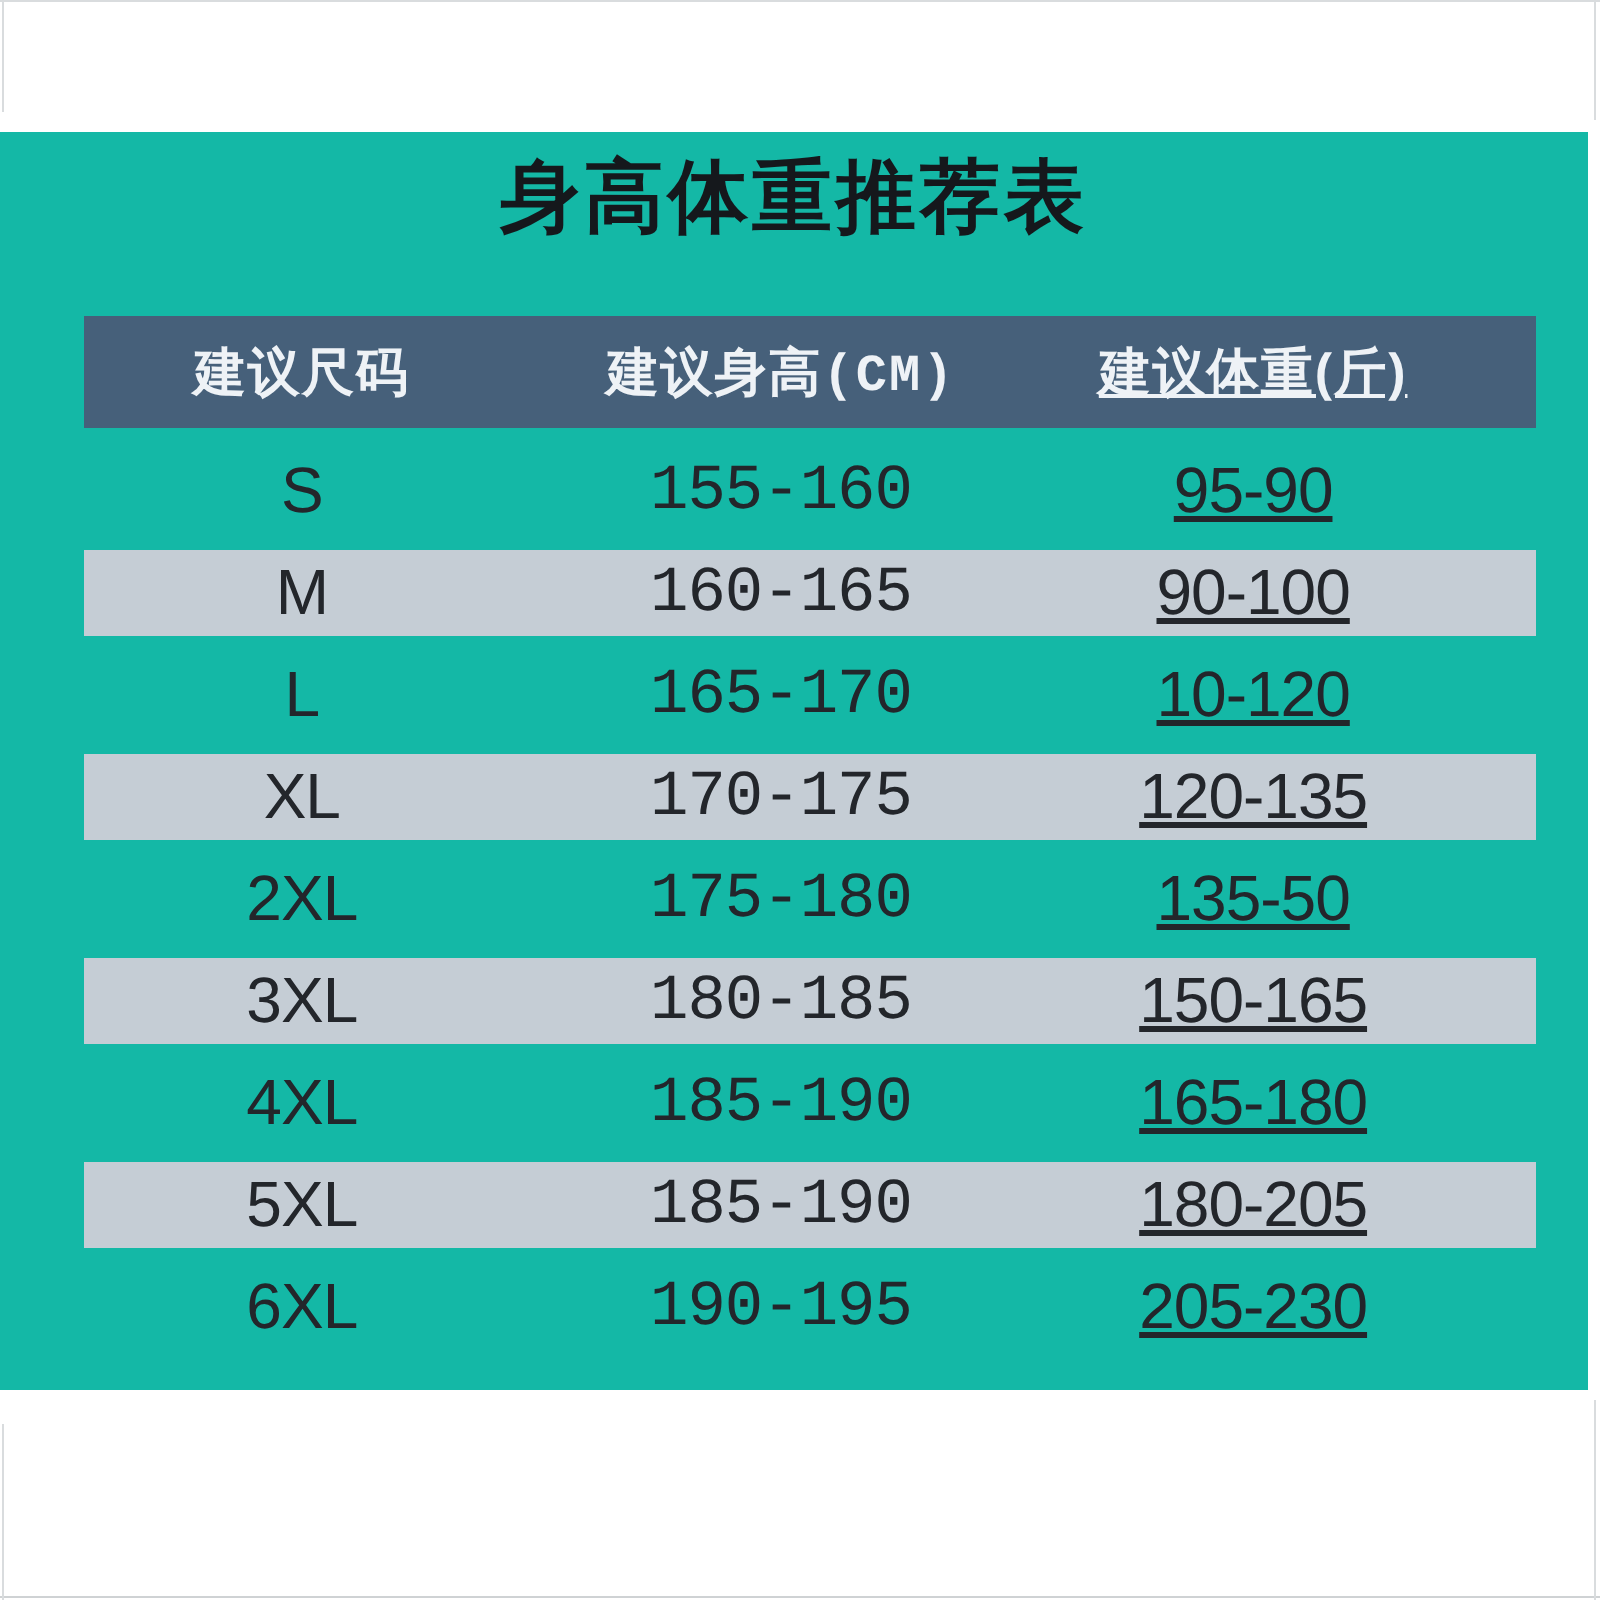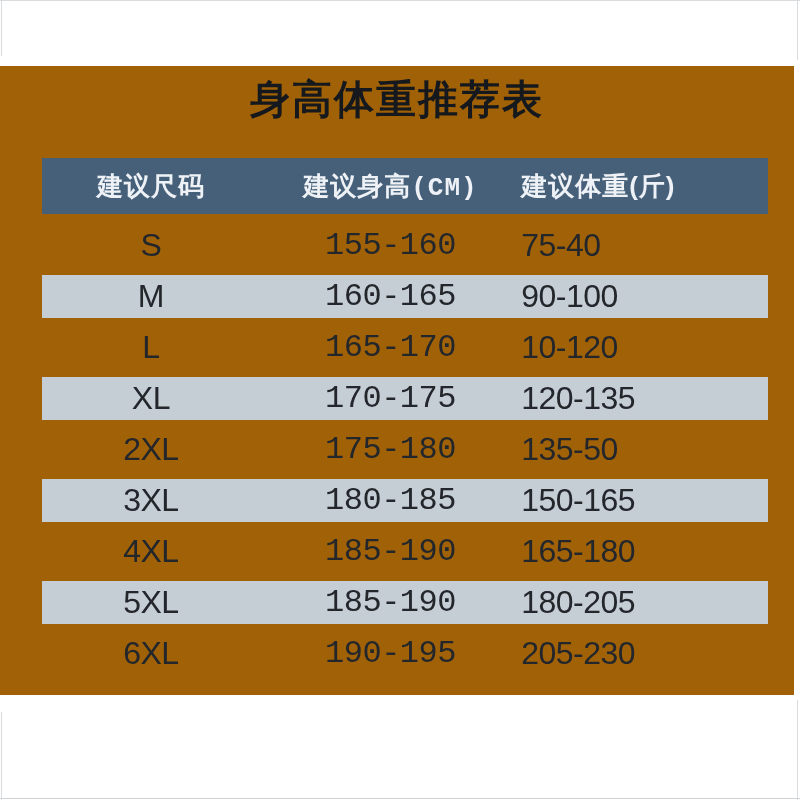--- a/index.html
+++ b/index.html
@@ -14,21 +14,21 @@
     overflow: hidden;
     font-family: "Liberation Sans", sans-serif;
   }
   
   .panel {
     position: absolute;
     top: 66px;
     left: 0;
     width: 794px;
     height: 629px;
-    background: #a16207;
+    background: #14b8a6;
   }
   .title {
     margin: 0;
     padding-top: 10px;
     height: 46px;
     line-height: 46px;
     text-align: center;
     font-size: 40px;
     font-weight: bold;
     color: #15181c;
@@ -63,21 +63,21 @@
     letter-spacing: -0.5px;
   }
   .tbody .trow:nth-child(even) {
     background: #c5cdd5;
     border-top: 4px solid transparent;
     border-bottom: 4px solid transparent;
     background-clip: padding-box;
   }
   .c1 { width: 30%; text-align: center; }
   .c2 { width: 36%; text-align: center; font-family: Liberation Mono, monospace; }
-  .c3 { width: 34%; text-align: left; box-sizing: border-box; padding-right: 36px; }
+  .c3 { width: 34%; text-align: center; box-sizing: border-box; padding-right: 36px; text-decoration: underline; }
   
   .edge {
     position: absolute;
     background: #d9dcde;
   }
   #edge-top    { top: 0; left: 0; width: 800px; height: 1px; }
   #edge-bottom { top: 798px; left: 0; width: 800px; height: 1px; background:#cfd2d4; }
   #edge-left-top     { top: 0; left: 1px; width: 1px; height: 56px; }
   #edge-left-bottom  { top: 712px; left: 1px; width: 1px; height: 88px; }
   #edge-right-top    { top: 0; left: 797px; width: 1px; height: 60px; }
@@ -92,21 +92,21 @@
   <div class="size-table">
     <div class="thead">
       <div class="c1">建议尺码</div>
       <div class="c2">建议身高(CM)</div>
       <div class="c3">建议体重(斤)</div>
     </div>
     <div class="tbody" id="tbody">
   <div class="trow">
     <div class="c1">S</div>
     <div class="c2">155-160</div>
-    <div class="c3">75-40</div>
+    <div class="c3">95-90</div>
   </div>
 
   <div class="trow">
     <div class="c1">M</div>
     <div class="c2">160-165</div>
     <div class="c3">90-100</div>
   </div>
 
   <div class="trow">
     <div class="c1">L</div>

